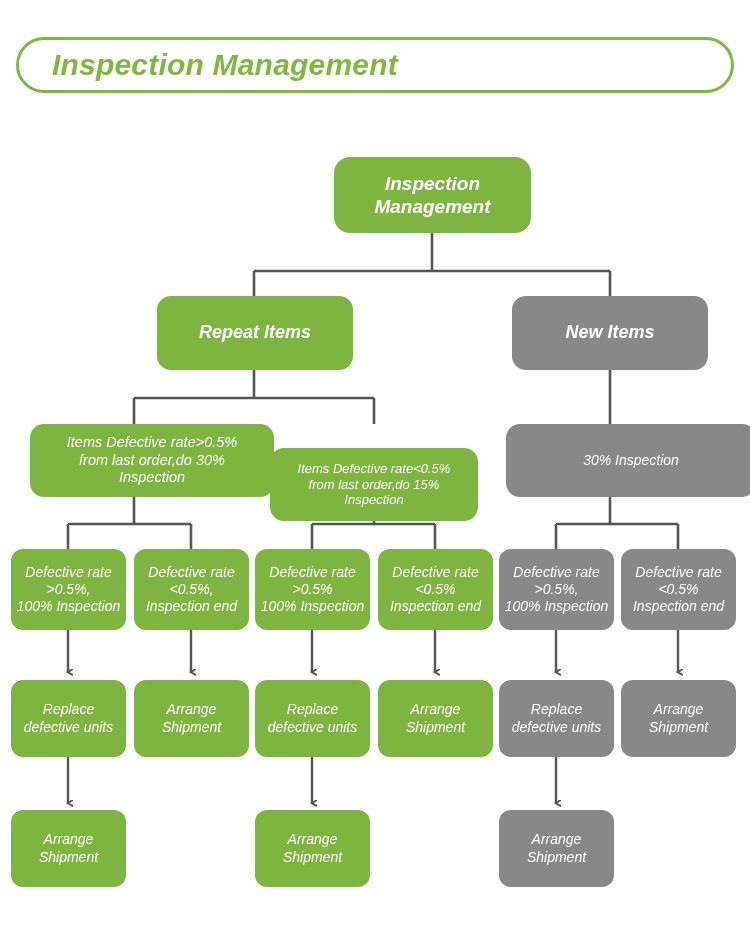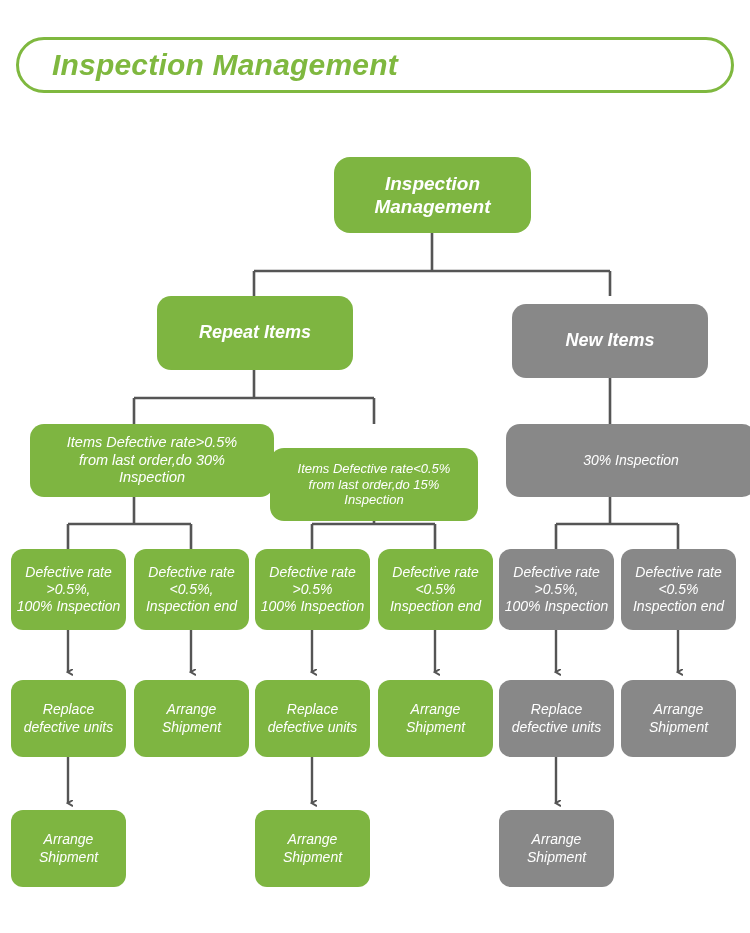--- a/index.html
+++ b/index.html
@@ -131,21 +131,21 @@
       <path d="M312,757 L312,803"></path>
       <path d="M556,757 L556,803"></path>
     </g>
   </svg>
 
   <div class="node green bold root" style="left:334px; top:157px; width:197px; height:76px; font-size:19px;">Inspection
 Management</div>
 
   <div class="node green bold" style="left:157px; top:296px; width:196px; height:74px; font-size:18px;">Repeat Items</div>
 
-  <div class="node gray bold" style="left:512px; top:296px; width:196px; height:74px; font-size:18px;margin-top:8px;">New Items</div>
+  <div class="node gray bold" style="left:512px; top:296px; width:196px; height:74px; font-size:18px;">New Items</div>
 
   <div class="node green" style="left:30px; top:424px; width:244px; height:73px; font-size:14.5px;">Items Defective rate&gt;0.5%
 from last order,do 30%
 Inspection</div>
 
   <div class="node green" style="left:270px; top:448px; width:208px; height:73px; font-size:13px;">Items Defective rate&lt;0.5%
 from last order,do 15%
 Inspection</div>
 
   <div class="node gray" style="left:506px; top:424px; width:250px; height:73px; font-size:14px;">30% Inspection</div>

